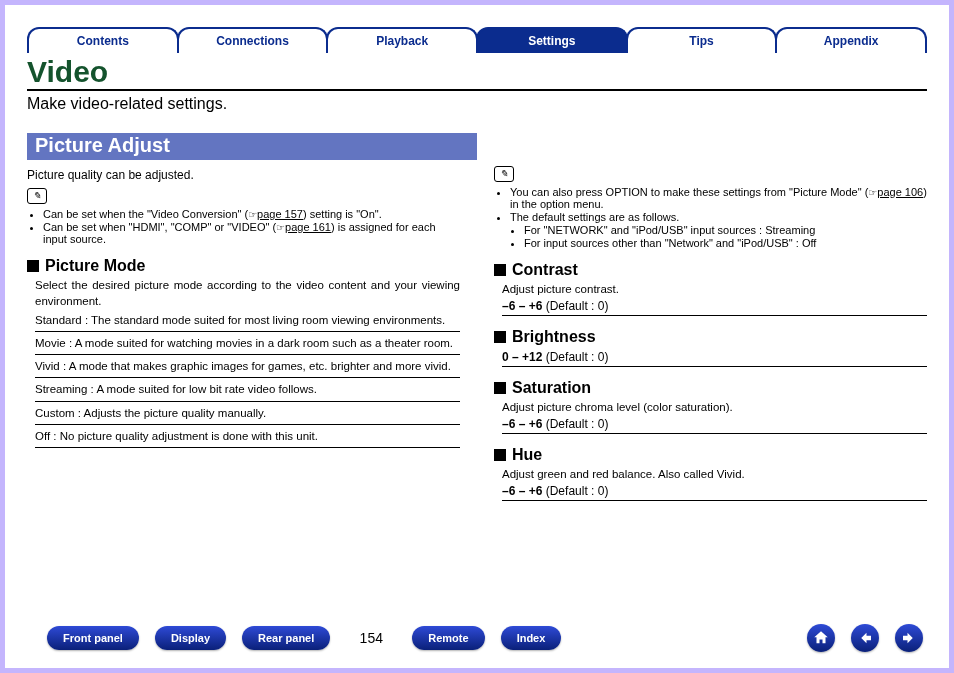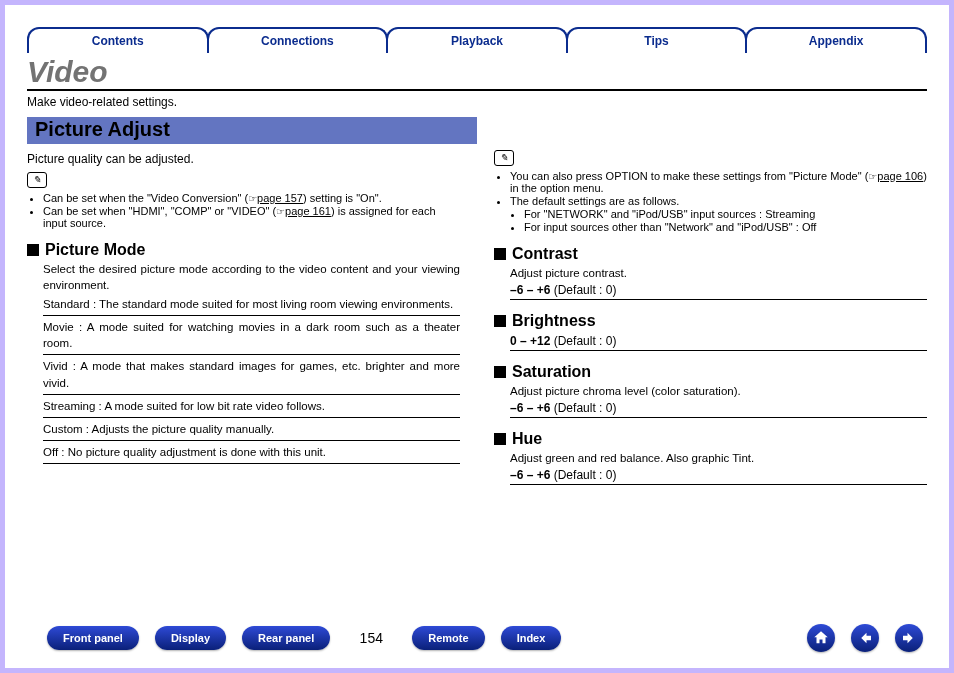--- a/index.html
+++ b/index.html
@@ -53,35 +53,34 @@
     color: #ffffff;
   }
 
   
   .page-title {
     font-family: "Arial Black", Arial, sans-serif;
     font-weight: 900;
     font-size: 30px;
     line-height: 1.0;
     margin: 4px 0 0 0;
-    color: #737373;
-    font-style: italic;
+    color: #14532d;
   }
   .title-underline {
     border-bottom: 2px solid #000;
     margin: 2px 0 4px 0;
   }
   .intro {
-    font-size: 12px;
-    margin-bottom: 8px;
+    font-size: 16px;
+    margin-bottom: 20px;
   }
 
   .subheading {
     background: #6375c1;
-    color: #000000;
+    color: #ffffff;
     font-family: "Arial Black", Arial, sans-serif;
     font-weight: 900;
     font-size: 20px;
     padding: 0px 8px 3px 8px;
     line-height: 24px;
     width: 50%;
     box-sizing: border-box;
   }
 
   
@@ -142,21 +141,21 @@
     gap: 6px;
   }
   .h3::before {
     content: "";
     display: inline-block;
     width: 12px;
     height: 12px;
     background: #000;
   }
   .indent {
-    margin-left: 16px;
+    margin-left: 8px;
   }
   .desc {
     font-size: 11.5px;
     line-height: 1.4;
     text-align: justify;
   }
   .desc-row {
     border-bottom: 1px solid #000;
     padding: 3px 0 3px 0;
     text-align: justify;
@@ -215,20 +214,21 @@
   .round svg { width: 18px; height: 18px; }
 </style>
 </head>
 <body>
 <div class="page">
 
   <div class="tabbar">
     <div class="tab">Contents</div>
     <div class="tab">Connections</div>
     <div class="tab">Playback</div>
+    <div class="tab active">Settings</div>
     <div class="tab">Tips</div>
     <div class="tab">Appendix</div>
   </div>
 
   <div class="page-title">Video</div>
   <div class="title-underline"></div>
   <div class="intro">Make video-related settings.</div>
 
   <div class="subheading">Picture Adjust</div>
 
@@ -254,21 +254,21 @@
       </div>
       <div class="indent">
         <div class="desc">Select the desired picture mode according to the video content and your viewing environment.</div>
         <div class="desc desc-row">
           <span class="term">Standard</span><span> : </span><span>The standard mode suited for most living room viewing environments.</span>
         </div>
         <div class="desc desc-row">
           <span class="term">Movie</span><span> : </span><span>A mode suited for watching movies in a dark room such as a theater room.</span>
         </div>
         <div class="desc desc-row">
-          <span class="term">Vivid</span><span> : </span><span>A mode that makes standard images for games, etc. brighter and more vivid.</span>
+          <span class="term">Vivid</span><span> : </span><span>A mode that makes graphic images for games, etc. brighter and more vivid.</span>
         </div>
         <div class="desc desc-row">
           <span class="term">Streaming</span><span> : </span><span>A mode suited for low bit rate video follows.</span>
         </div>
         <div class="desc desc-row">
           <span class="term">Custom</span><span> : </span><span>Adjusts the picture quality manually.</span>
         </div>
         <div class="desc desc-row">
           <span class="term">Off</span><span> : </span><span>No picture quality adjustment is done with this unit.</span>
         </div>
@@ -308,21 +308,21 @@
         </div>
       <div class="indent">
         <div class="desc">Adjust picture chroma level (color saturation).</div>
         <div class="range-row"><span class="term">–6 – +6</span><span> (Default : 0)</span></div>
       </div>
 
       <div class="h3">
           <span>Hue</span>
         </div>
       <div class="indent">
-        <div class="desc">Adjust green and red balance. Also graphic Tint.</div>
+        <div class="desc">Adjust green and red balance. Also called Vivid.</div>
         <div class="range-row"><span class="term">–6 – +6</span><span> (Default : 0)</span></div>
       </div>
     </div>
   </div>
 
   <div class="footer">
     <span class="pill">Front panel</span>
     <span class="pill">Display</span>
     <span class="pill">Rear panel</span>
     <span class="pagenum">154</span>

